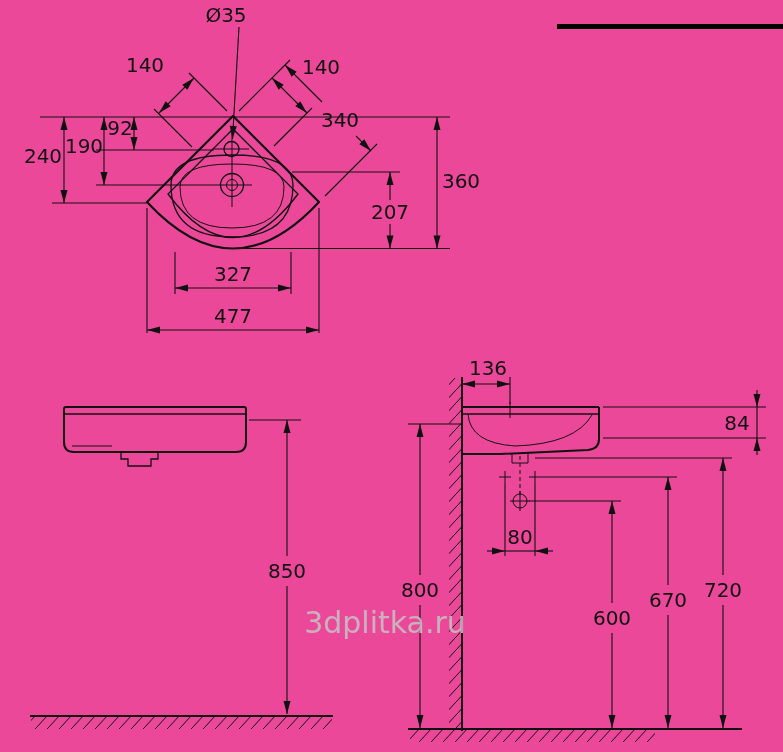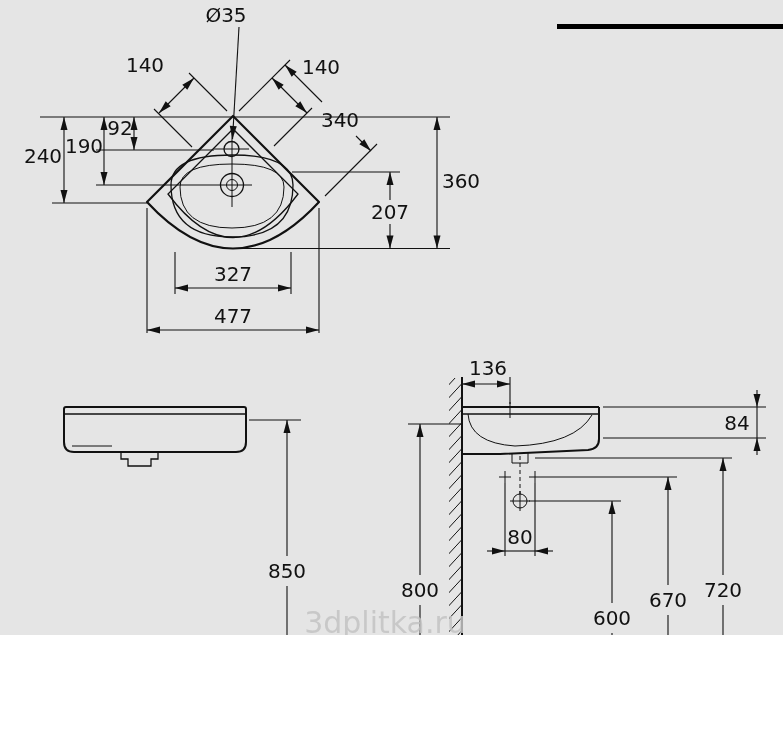--- a/index.html
+++ b/index.html
@@ -1,16 +1,16 @@
 <!DOCTYPE html>
 <html><head>
 <meta charset="utf-8">
 <style>
   html,body{margin:0;padding:0;background:#ffffff}
-  .stage{position:relative;width:783px;height:635px;background:#e5e5e5;overflow:hidden;
+  .stage{position:relative;width:783px;height:752px;background:#ec4899;overflow:hidden;
          font-family:"DejaVu Sans", sans-serif}
   svg{position:absolute;left:0;top:0}
   .t{font-family:"DejaVu Sans", sans-serif;font-size:20px;fill:#111;text-anchor:middle}
   .wm{font-family:"DejaVu Sans", sans-serif;font-size:30px;fill:#c4c4c4;opacity:.85;text-anchor:middle}
   .o2{stroke:#111;stroke-width:2;fill:none;stroke-linejoin:round}
   .o22{stroke:#111;stroke-width:2.2;fill:none;stroke-linejoin:round}
   .d{stroke:#111;stroke-width:1.1;fill:none}
   .d13{stroke:#111;stroke-width:1.3;fill:none}
   .thin{stroke:#111;stroke-width:1;fill:none}
 </style>

